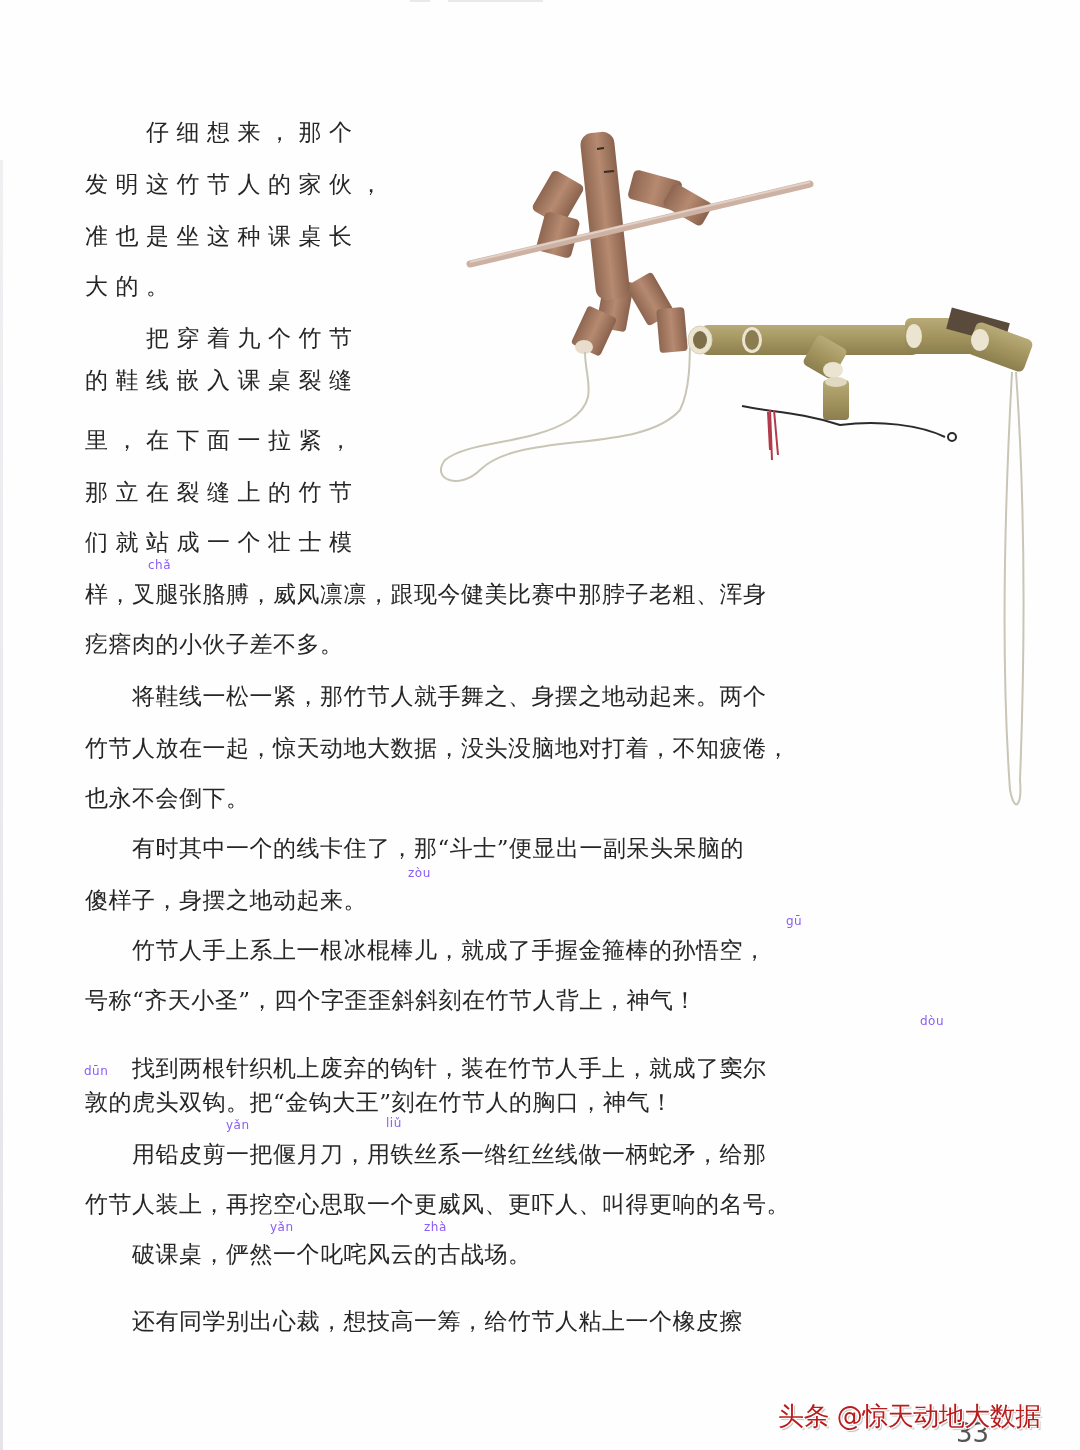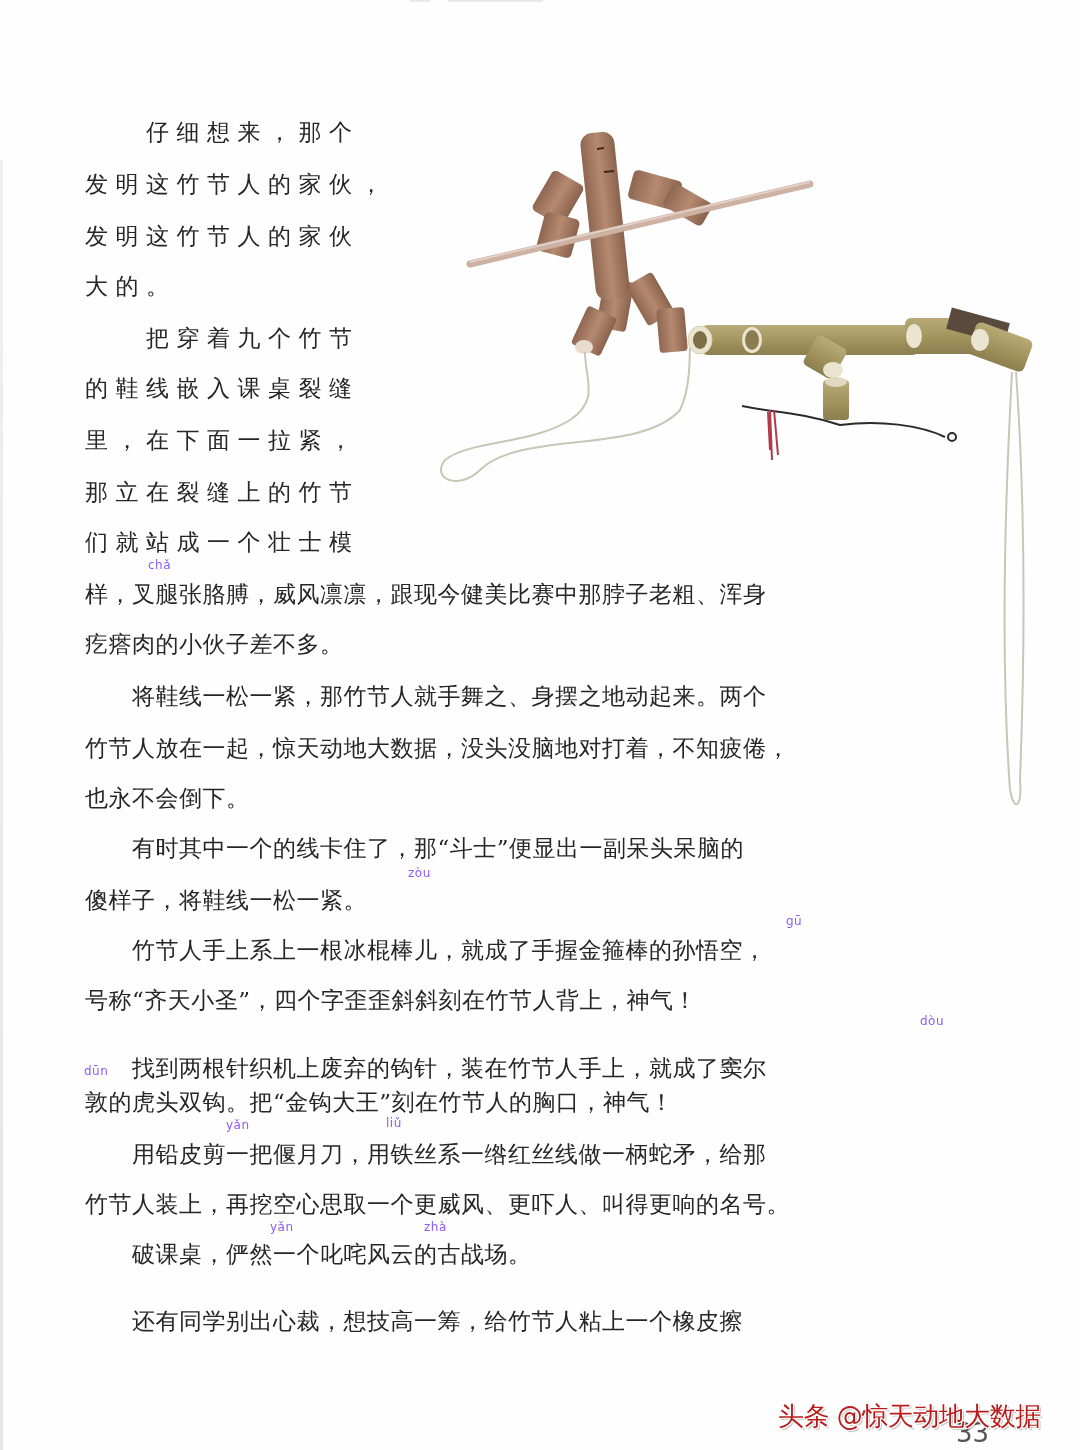--- a/index.html
+++ b/index.html
@@ -101,39 +101,39 @@
     <circle cx="952" cy="437" r="4" fill="none" stroke="#2b2b2b" stroke-width="2"></circle>
     <path d="M770 410 L 772 460 M774 410 L 778 455 M768 412 L 770 450" stroke="#b33a4a" stroke-width="2"></path>
 
     <path d="M1012 372 C 1005 500, 1000 650, 1010 790 C 1015 815, 1022 805, 1020 780 C 1025 650, 1025 500, 1016 372" fill="none" stroke="#c9c6b6" stroke-width="2"></path>
   </g>
 </svg>
 
 <div>
   <div class="line narrow" style="top:116px;">　　仔细想来，那个</div>
   <div class="line narrow" style="top:168px;">发明这竹节人的家伙，</div>
-  <div class="line narrow" style="top:220px;">发明这竹节人的家伙</div>
+  <div class="line narrow" style="top:220px;">准也是坐这种课桌长</div>
   <div class="line narrow" style="top:270px;">大的。</div>
   <div class="line narrow" style="top:322px;">　　把穿着九个竹节</div>
-  <div class="line narrow" style="top:372px;">的鞋线嵌入课桌裂缝</div>
+  <div class="line narrow" style="top:364px;">的鞋线嵌入课桌裂缝</div>
   <div class="line narrow" style="top:424px;">里，在下面一拉紧，</div>
   <div class="line narrow" style="top:476px;">那立在裂缝上的竹节</div>
   <div class="line narrow" style="top:526px;">们就站成一个壮士模</div>
 
   <span class="py" style="left:148px;top:558px;">chǎ</span>
   <div class="line" style="top:578px;">样，叉腿张胳膊，威风凛凛，跟现今健美比赛中那脖子老粗、浑身</div>
   <div class="line" style="top:628px;">疙瘩肉的小伙子差不多。</div>
 
   <div class="line" style="top:680px;">　　将鞋线一松一紧，那竹节人就手舞之、身摆之地动起来。两个</div>
   <div class="line" style="top:732px;">竹节人放在一起，惊天动地大数据，没头没脑地对打着，不知疲倦，</div>
   <div class="line" style="top:782px;">也永不会倒下。</div>
 
   <div class="line" style="top:832px;">　　有时其中一个的线卡住了，那“斗士”便显出一副呆头呆脑的</div>
   <span class="py" style="left:408px;top:866px;">zòu</span>
-  <div class="line" style="top:884px;">傻样子，将鞋线一松一紧。</div>
+  <div class="line" style="top:884px;">傻样子，身摆之地动起来。</div>
 
   <span class="py" style="left:786px;top:914px;">gū</span>
   <div class="line" style="top:934px;">　　竹节人手上系上一根冰棍棒儿，就成了手握金箍棒的孙悟空，</div>
   <div class="line" style="top:984px;text-align:right;">号称“齐天小圣”，四个字歪歪斜斜刻在竹节人背上，神气！</div>
 
   <span class="py" style="left:920px;top:1014px;">dòu</span>
   <div class="line" style="top:1036px;margin-top:16px;">　　找到两根针织机上废弃的钩针，装在竹节人手上，就成了窦尔</div>
   <span class="py" style="left:84px;top:1064px;">dūn</span>
   <div class="line" style="top:1086px;">敦的虎头双钩。把“金钩大王”刻在竹节人的胸口，神气！</div>
 

